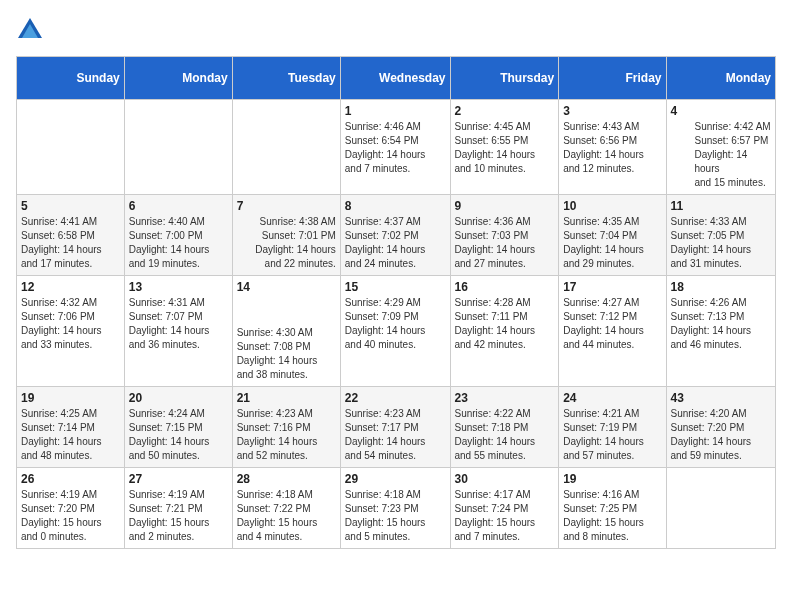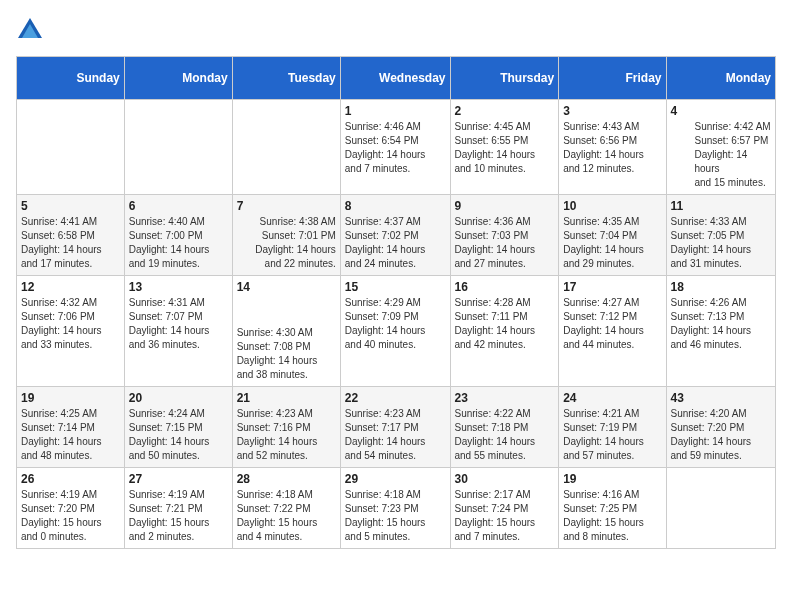--- a/index.html
+++ b/index.html
@@ -333,21 +333,21 @@
         </td>
         <td>
           <div class="day-num">29</div>
           <div class="day-info" style="white-space: pre-line;">Sunrise: 4:18 AM
 Sunset: 7:23 PM
 Daylight: 15 hours
 and 5 minutes.</div>
         </td>
         <td>
           <div class="day-num">30</div>
-          <div class="day-info" style="white-space: pre-line;">Sunrise: 2:17 AM
+          <div class="day-info" style="white-space: pre-line;">Sunrise: 4:17 AM
 Sunset: 7:24 PM
 Daylight: 15 hours
 and 7 minutes.</div>
         </td>
         <td>
           <div class="day-num">19</div>
           <div class="day-info" style="white-space: pre-line;">Sunrise: 4:16 AM
 Sunset: 7:25 PM
 Daylight: 15 hours
 and 8 minutes.</div>

